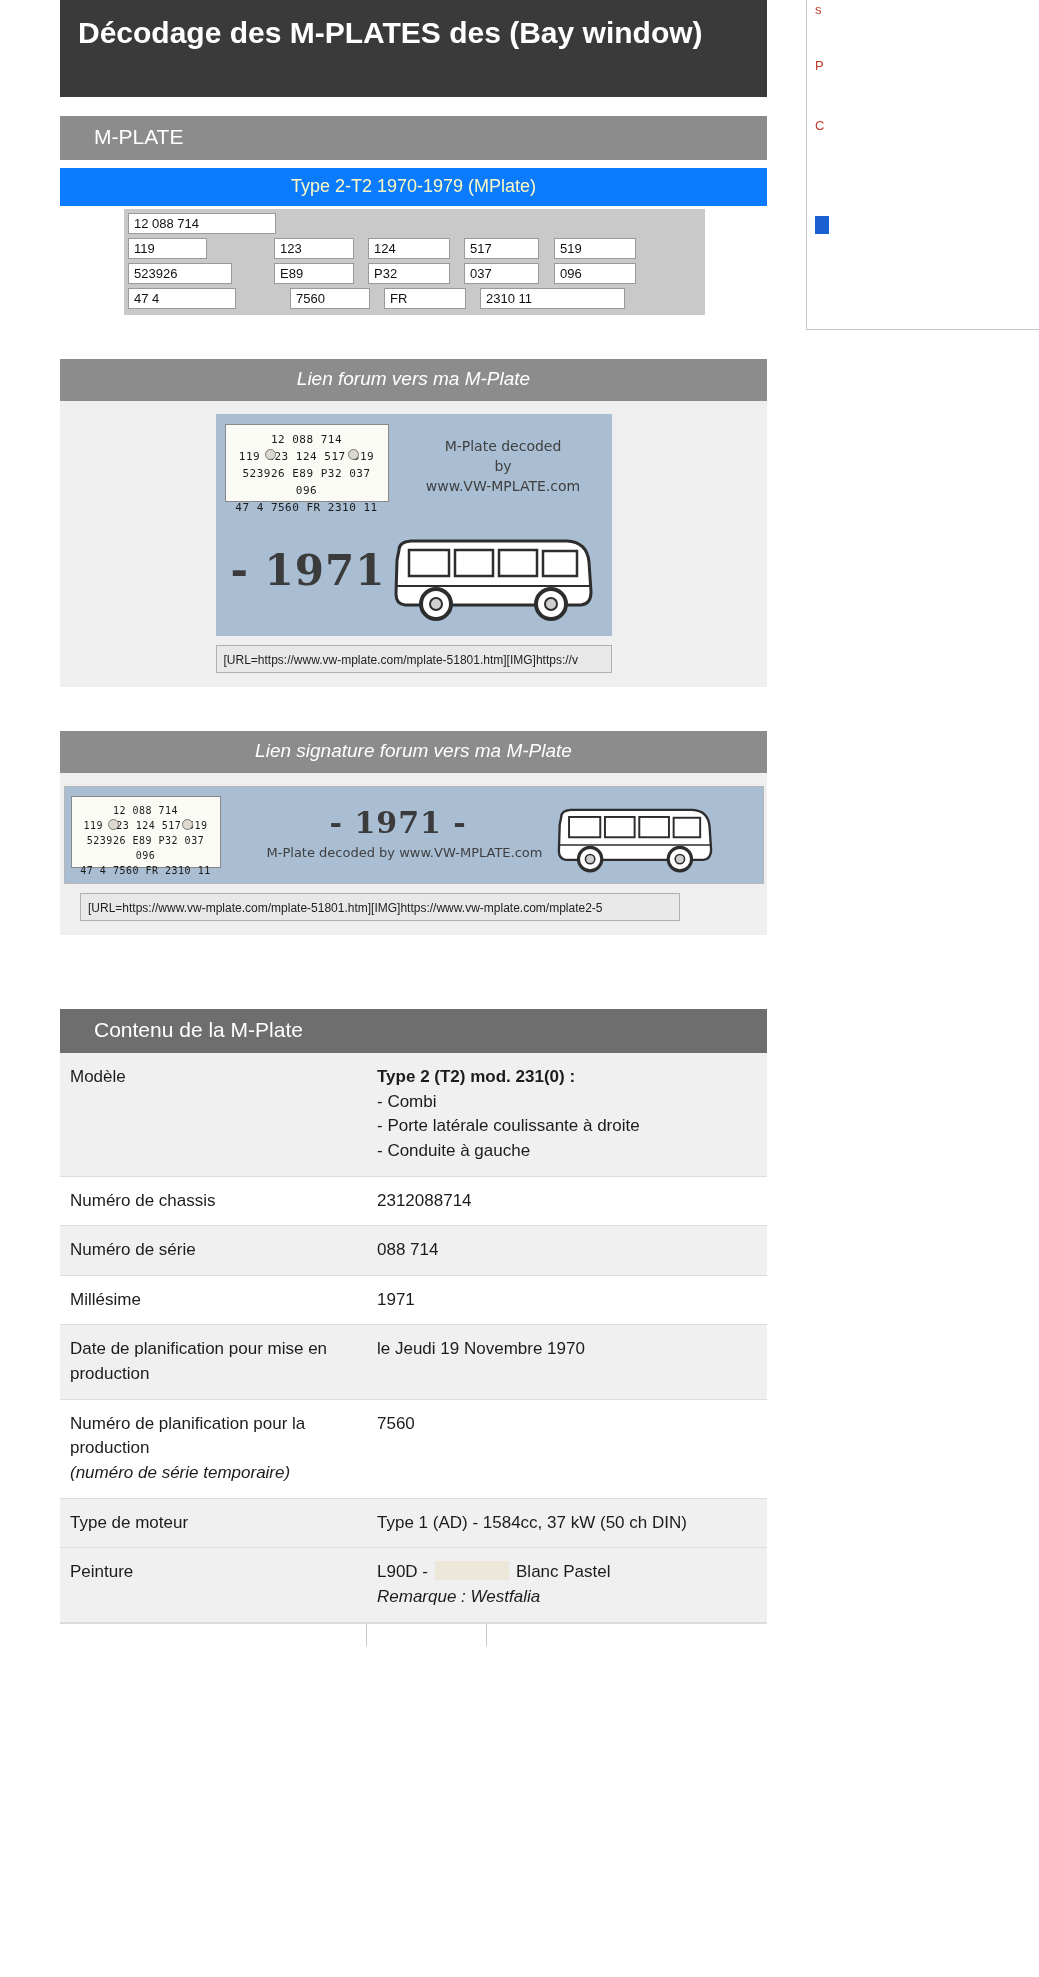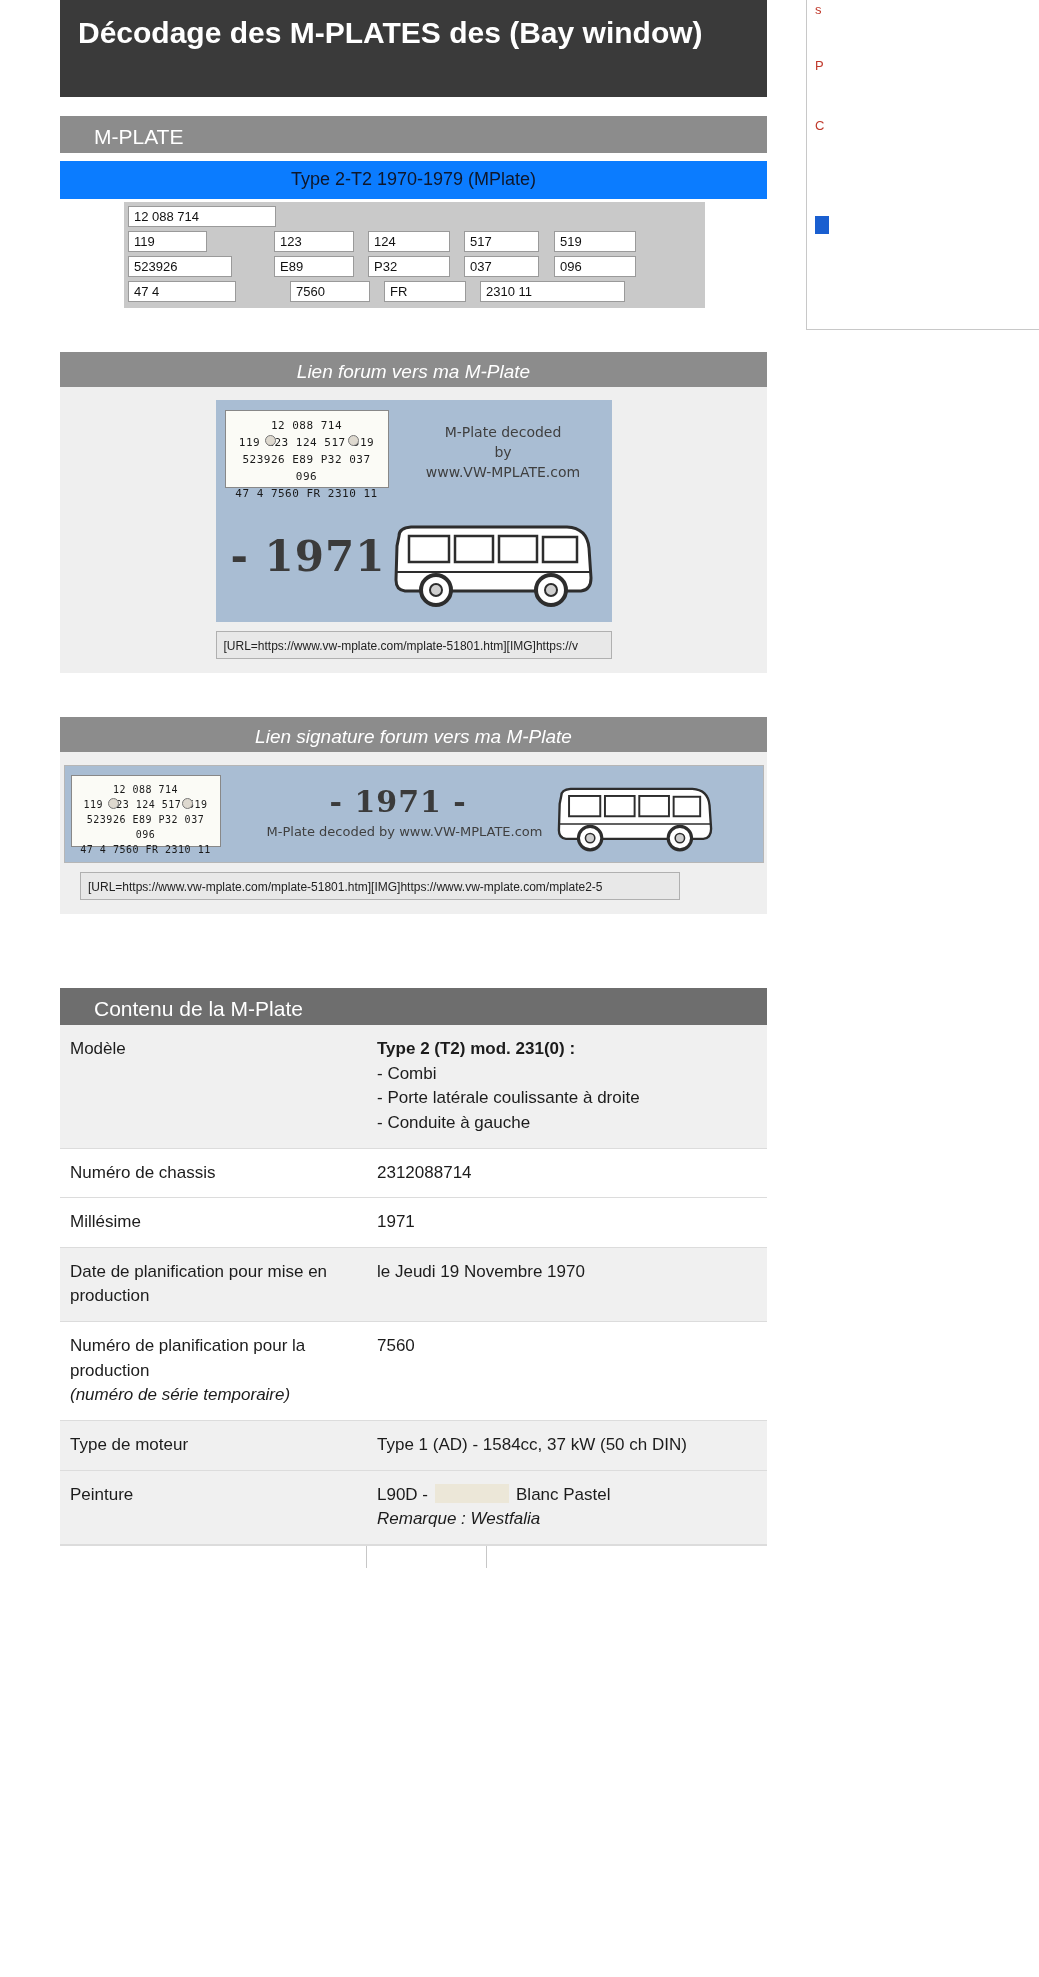--- a/index.html
+++ b/index.html
@@ -61,41 +61,41 @@
     line-height: 1.28;
     padding: 14px 18px 18px 18px;
     font-weight: 700;
     min-height: 97px;
   }
 
   .section-bar {
     background: #8c8c8c;
     color: #ffffff;
     font-size: 21px;
-    padding: 9px 16px 4px 34px;
+    padding: 9px 16px 11px 34px;
     margin-top: 19px;
   }
   .section-bar.center {
     text-align: center;
     padding-left: 16px;
     font-size: 19px;
     font-style: italic;
   }
   .section-bar.dark {
     background: #6e6e6e;
   }
 
   
   .mplate-wrap {
     background: #ffffff;
     padding: 8px 0 0 0;
   }
   .mplate-head {
     background: #0b7cff;
-    color: #0f172a;
+    color: #fef9c3;
     text-align: center;
     font-size: 18px;
     padding: 8px 0 9px 0;
   }
   .mplate-grid {
     background: #c9c9c9;
     margin: 3px 0 0 64px;
     width: 581px;
     padding: 4px 4px 6px 4px;
   }
@@ -364,20 +364,24 @@
           <b>Type 2 (T2) mod. 231(0) :</b><br>
           <span>- Combi</span><br>
           <span>- Porte latérale coulissante à droite</span><br>
           <span>- Conduite à gauche</span>
         </td>
       </tr>
       <tr>
         <td class="k">Numéro de chassis</td>
         <td>2312088714</td>
       </tr>
+      <tr class="alt">
+        <td class="k">Numéro de série</td>
+        <td>088 714</td>
+      </tr>
       <tr>
         <td class="k">Millésime</td>
         <td>1971</td>
       </tr>
       <tr class="alt">
         <td class="k">Date de planification pour mise en production</td>
         <td>le Jeudi 19 Novembre 1970</td>
       </tr>
       <tr>
         <td class="k">

